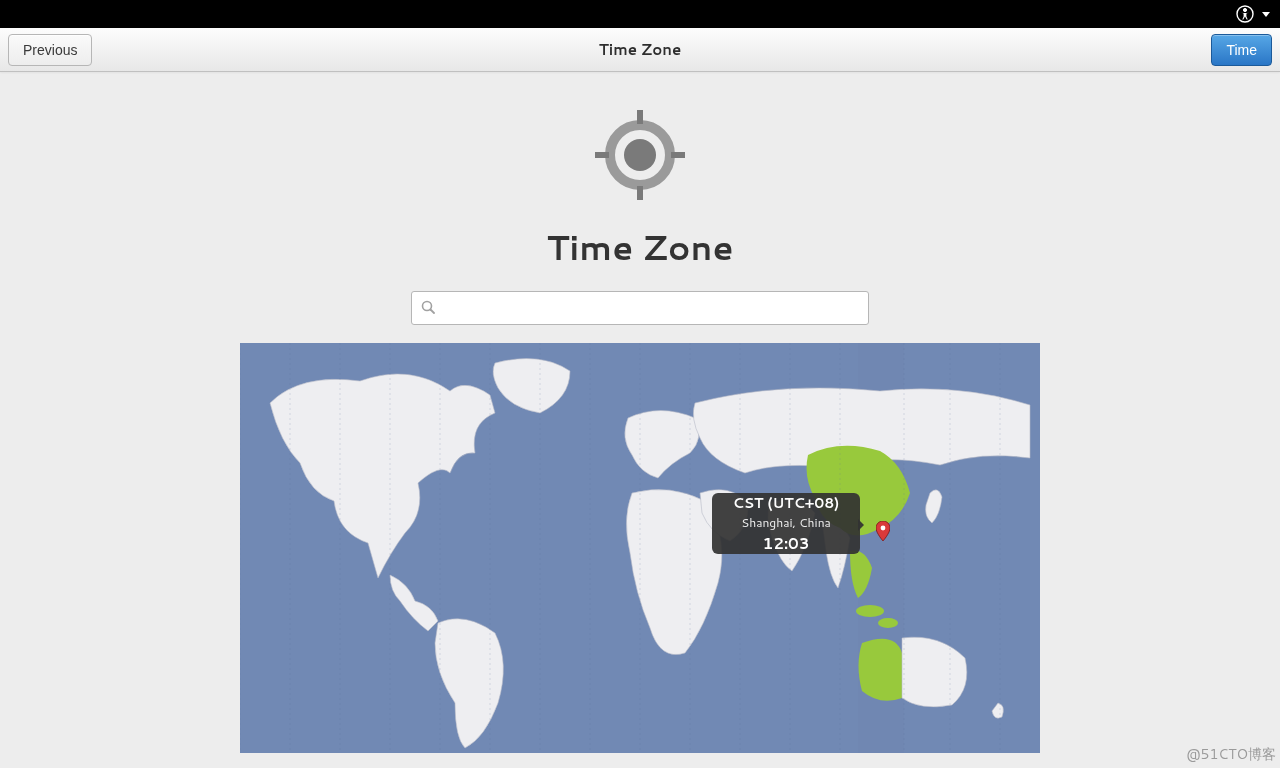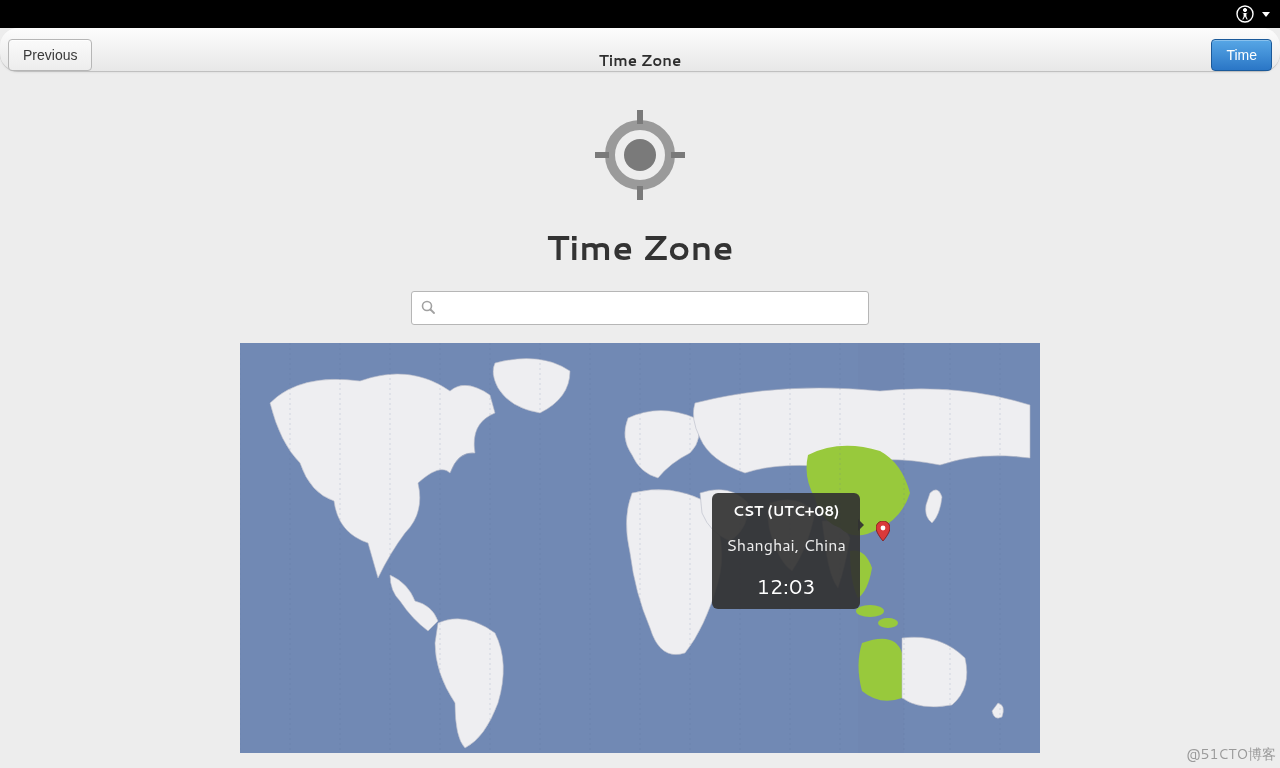--- a/index.html
+++ b/index.html
@@ -14,24 +14,23 @@
   .topbar .menu-group { display: flex; align-items: center; gap: 8px; }
   .topbar svg { display: block; }
   .access-icon circle { stroke: #fff; fill: none; }
   .access-icon .body { fill: #fff; }
   .caret-down { width: 0; height: 0; border-left: 4px solid transparent; border-right: 4px solid transparent; border-top: 5px solid #fff; }
 
   .header-bar {
     width: 100%; height: 44px;
     background: linear-gradient(#fdfdfd, #e7e7e7);
     border-bottom: 1px solid #c0c0c0;
-    display: flex; align-items: flex-end; justify-content: space-between;
+    display: flex; align-items: center; justify-content: space-between;
     padding: 0 8px; position: relative;
     box-shadow: 0 1px 2px rgba(0,0,0,0.05);
-    border-radius: 18px;
   }
   .header-title {
     position: absolute; left: 0; right: 0; text-align: center;
     font-weight: 700; font-size: 15px; color: #2e2e2e;
     pointer-events: none;
   }
   .btn {
     height: 32px; padding: 0 14px; border-radius: 4px; font-size: 14px;
     cursor: pointer; user-select: none;
     display: inline-flex; align-items: center;
@@ -86,33 +85,33 @@
   .pin {
     position: absolute; width: 14px; height: 20px;
     left: 636px; top: 178px; 
   }
 
   .tz-tooltip {
     position: absolute;
     left: 472px; top: 150px;
     background: rgba(50,50,50,0.92);
     border-radius: 6px;
-    padding: 8px 14px;
+    padding: 0 14px;
     color: #fff; text-align: center;
     min-width: 148px;
   }
   .tz-tooltip::after {
     content: "";
     position: absolute; right: -10px; top: 26px;
     border: 6px solid transparent;
     border-left-color: rgba(50,50,50,0.92);
   }
   .tz-tooltip .tz-code { font-weight: 700; font-size: 14px; }
-  .tz-tooltip .tz-loc { font-size: 16px; opacity: 0.9; margin-top: 12px; }
-  .tz-tooltip .tz-time { font-weight: 400; font-size: 21px; margin-top: 15px; }
+  .tz-tooltip .tz-loc { font-size: 12px; opacity: 0.9; margin-top: 1px; }
+  .tz-tooltip .tz-time { font-weight: 700; font-size: 15px; margin-top: 2px; }
 
   .watermark {
     position: fixed; right: 4px; bottom: 4px;
     font-size: 14px; color: #777; opacity: 0.7;
   }
 </style>
 </head>
 <body>
 
 <div class="topbar">

